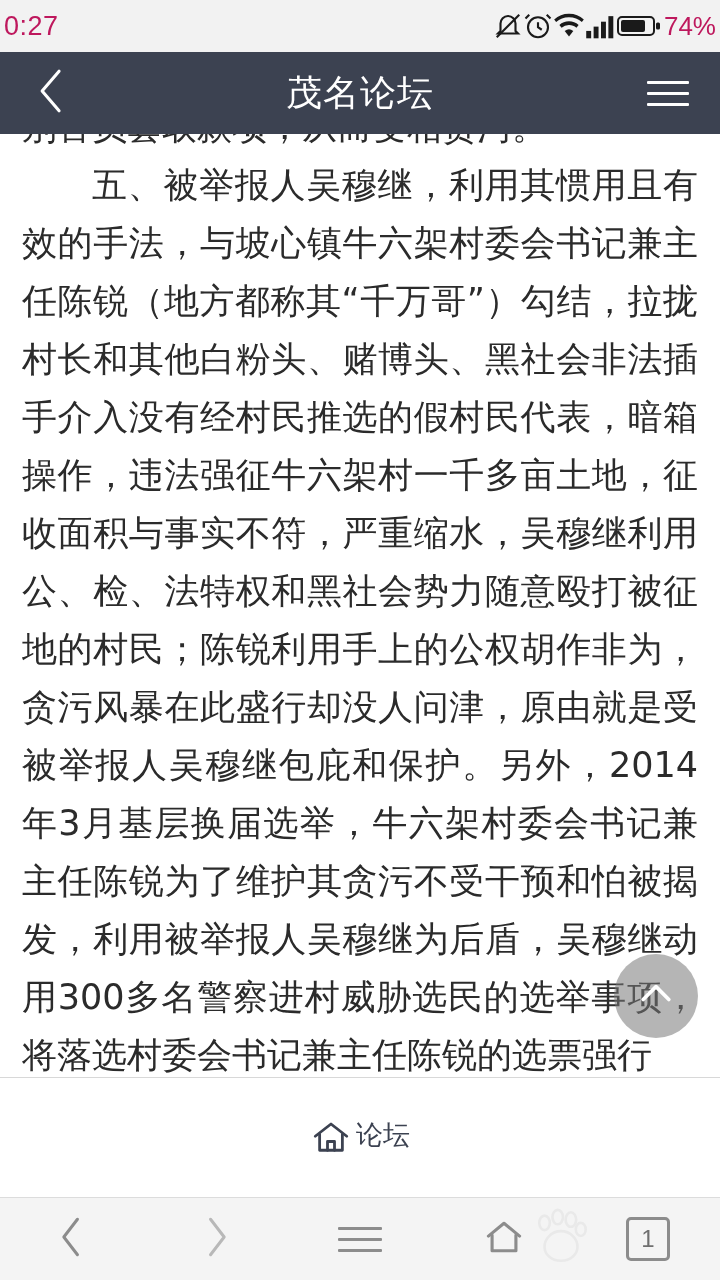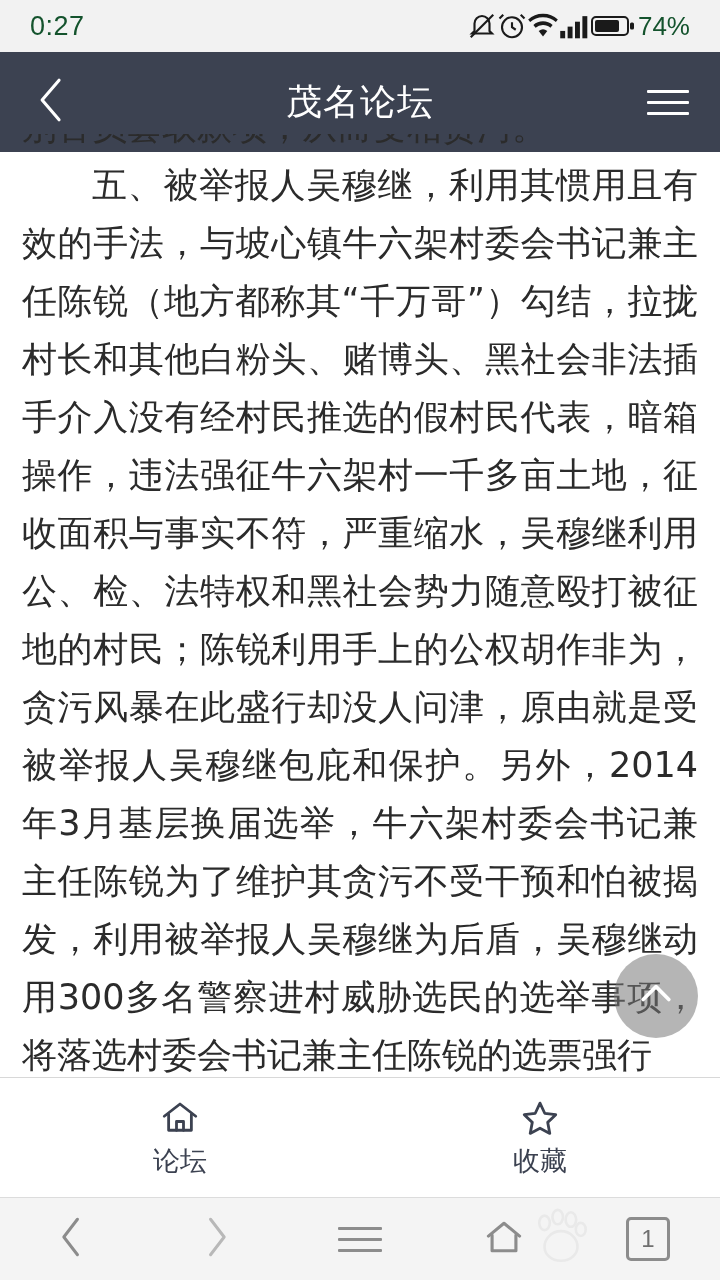--- a/index.html
+++ b/index.html
@@ -15,41 +15,41 @@
     position: relative;
   }
 
   
   .statusbar {
     height: 52px;
     background: #f2f2f2;
     display: flex;
     align-items: center;
     justify-content: space-between;
-    padding: 0 30px;
+    padding: 0 4px;
     box-sizing: border-box;
-    color: #14532d;
+    color: #be185d;
   }
   .statusbar .time {
     font-size: 27px;
     letter-spacing: 0.5px;
   }
   .status-icons {
     display: flex;
     align-items: center;
   }
   .status-icons svg { display: block; }
   .battery-pct {
     font-size: 26px;
     margin-left: 3px;
   }
 
   
   .titlebar {
-    height: 100px;
+    height: 82px;
     background: #3c4251;
     display: flex;
     align-items: center;
     justify-content: space-between;
     padding: 0 24px;
     box-sizing: border-box;
     gap: 24px;
   }
   .titlebar .title {
     color: #ffffff;
@@ -126,22 +126,21 @@
     bottom: 82px;
     height: 120px;
     background: #ffffff;
     border-top: 1px solid #d8d8d8;
     display: flex;
     align-items: center;
   }
   .tab {
     flex: 1;
     display: flex;
-    flex-direction: column;
-    align-items: center;
+    flex-direction: row;
     justify-content: center;
     gap: 4px;
     color: #3c4251;
   }
   .tab .tab-label {
     font-size: 27px;
     color: #3c4251;
   }
   .tab .tab-icon { height: 42px; display: flex; align-items: center; }
 
@@ -274,28 +273,20 @@
     <div class="tab-icon">
       <svg width="42" height="42" viewBox="0 0 24 24" fill="none" stroke="#3c4251" stroke-width="1.6" stroke-linecap="round" stroke-linejoin="round">
         <path d="M3 11l9-7 9 7"></path>
         <path d="M5.5 10v9h13v-9"></path>
         <path d="M10 19v-5h4v5"></path>
       </svg>
     </div>
     <div class="tab-label">论坛</div>
   </div>
 
-  <div class="tab">
-    <div class="tab-icon">
-      <svg width="42" height="42" viewBox="0 0 24 24" fill="none" stroke="#3c4251" stroke-width="1.6" stroke-linejoin="round">
-        <polygon points="12,3.5 14.7,9.3 21,10.1 16.4,14.5 17.6,20.8 12,17.8 6.4,20.8 7.6,14.5 3,10.1 9.3,9.3"></polygon>
-      </svg>
-    </div>
-    <div class="tab-label">收藏</div>
-  </div>
 
 
 
 </div>
 
 <div class="navbar">
 
   <div class="nav-item">
     <span>
       <svg width="30" height="44" viewBox="0 0 22 32" fill="none" stroke="#8c8c8c" stroke-width="2.2" stroke-linecap="round" stroke-linejoin="round">

